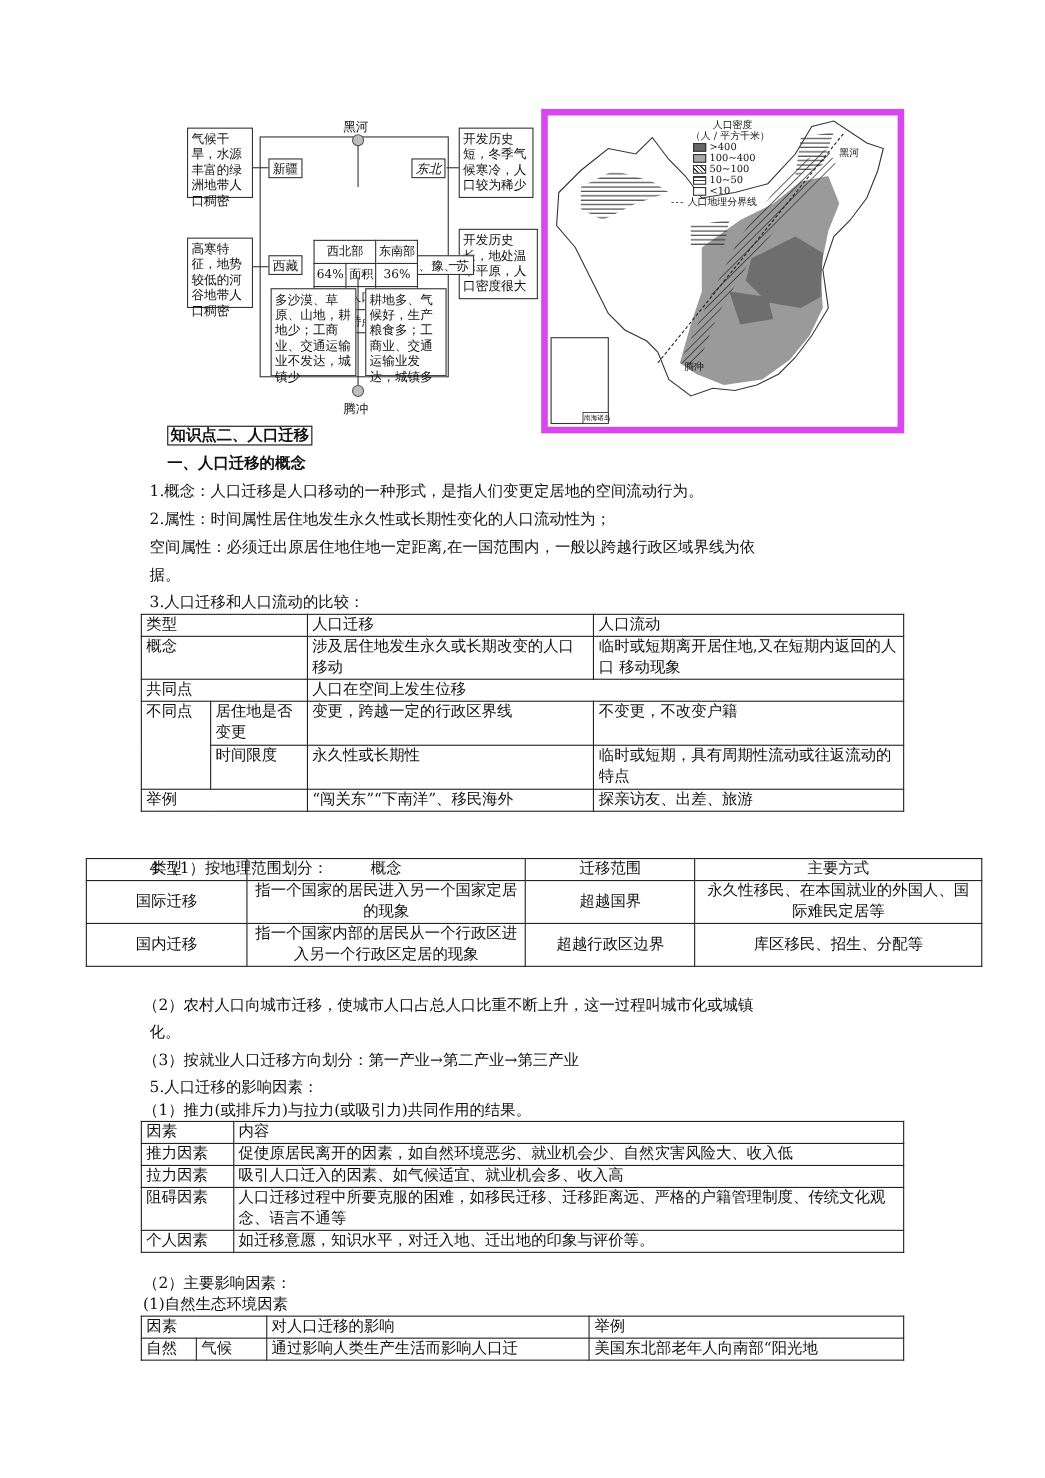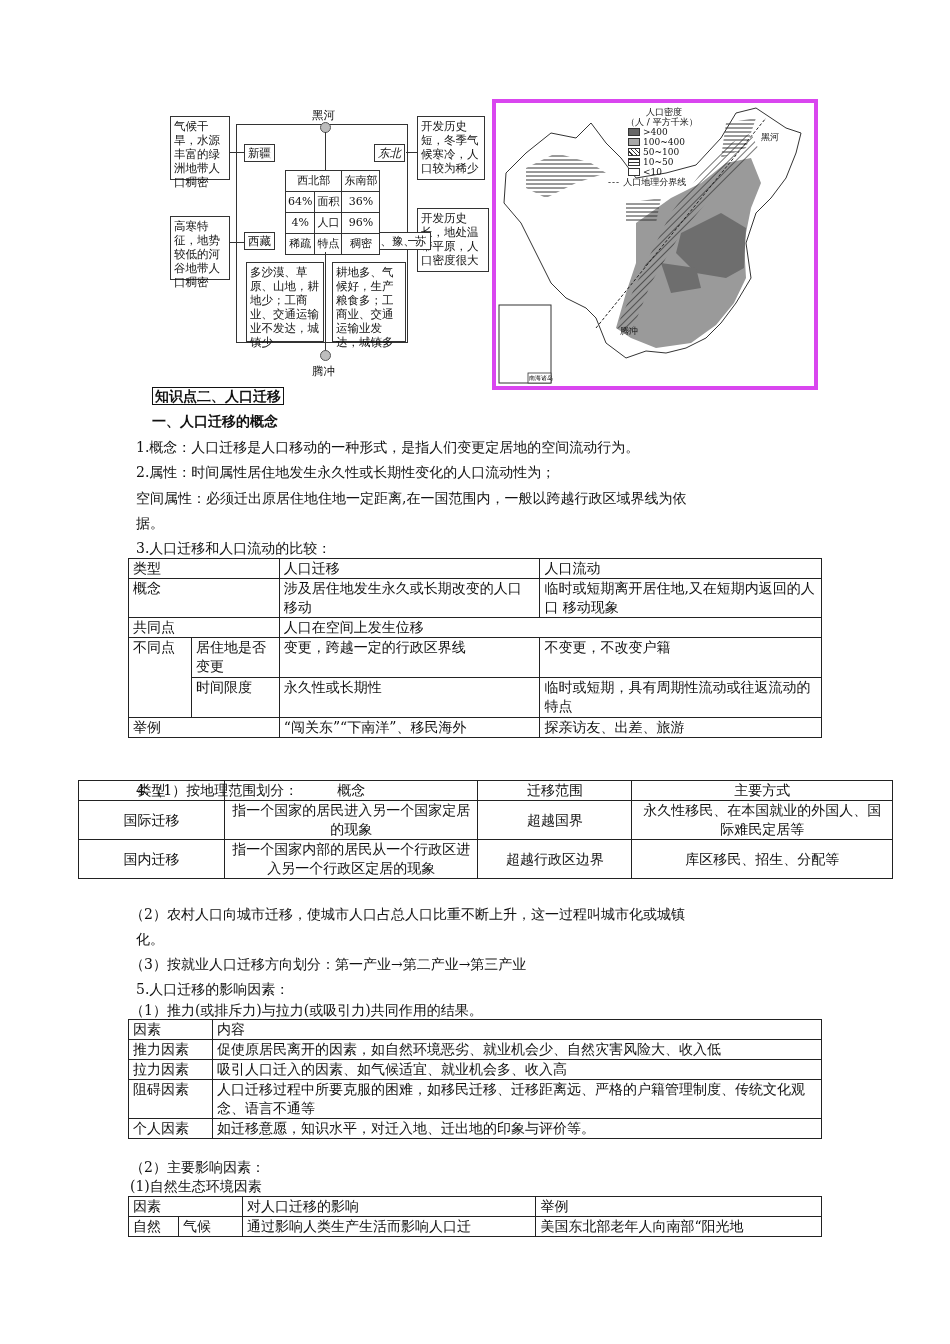--- a/index.html
+++ b/index.html
@@ -7,24 +7,24 @@
          font-family:"DejaVu Serif","Liberation Serif",serif; color:#111; }
   .abs { position:absolute; }
   
   .diag { left:168px; top:102px; width:322px; height:280px; font-size:11.5px; line-height:14px; }
   .dbox { position:absolute; border:1px solid #333; background:#fff; padding:2px 3px; box-sizing:border-box; }
   .city { position:absolute; font-size:11.5px; }
   .dot { position:absolute; width:11px; height:11px; border-radius:50%; background:#bdbdbd; border:1px solid #555; box-sizing:border-box; }
   .vline { position:absolute; width:1px; background:#333; }
   .hline { position:absolute; height:1px; background:#333; }
   .region { position:absolute; border:1px solid #333; background:#fff; padding:1px 3px; font-size:11.5px; box-sizing:border-box; white-space:nowrap; }
-  .ctab { position:absolute; border-collapse:collapse; font-size:11px; background:#fff; }
+  .ctab { position:absolute; border-collapse:collapse; font-size:11px; background:#fff;margin-top:48px; }
   .ctab td { border:1px solid #333; padding:1px 2px; text-align:center; white-space:nowrap; height:18px; }
   
-  .map { left:492px; top:99px; width:318px; height:283px; border:4px solid #d946ef; background:#fff; overflow:hidden; }
+  .map { left:492px; top:99px; width:318px; height:283px; border:6px solid #d946ef; background:#fff; overflow:hidden; }
   .legend { position:absolute; left:130px; top:4px; font-size:9px; line-height:10px; }
   .legend .row { display:flex; align-items:center; gap:3px; margin-left:2px; }
   .legend .sw { width:12px; height:8px; border:1px solid #333; box-sizing:border-box; display:inline-block; }
   
   .txt { font-size:14px; line-height:20px; white-space:nowrap; }
   .bold { font-weight:bold; font-family:"DejaVu Sans","Liberation Sans",sans-serif;padding-left:16px; }
   .kp { border:1px solid #111; padding:0 2px; }
   table.t { position:absolute; border-collapse:collapse; font-size:14px; line-height:19px; }
   table.t td { border:1px solid #222; padding:0 4px; vertical-align:top; }
   table.t.center td { text-align:center; vertical-align:middle; }

